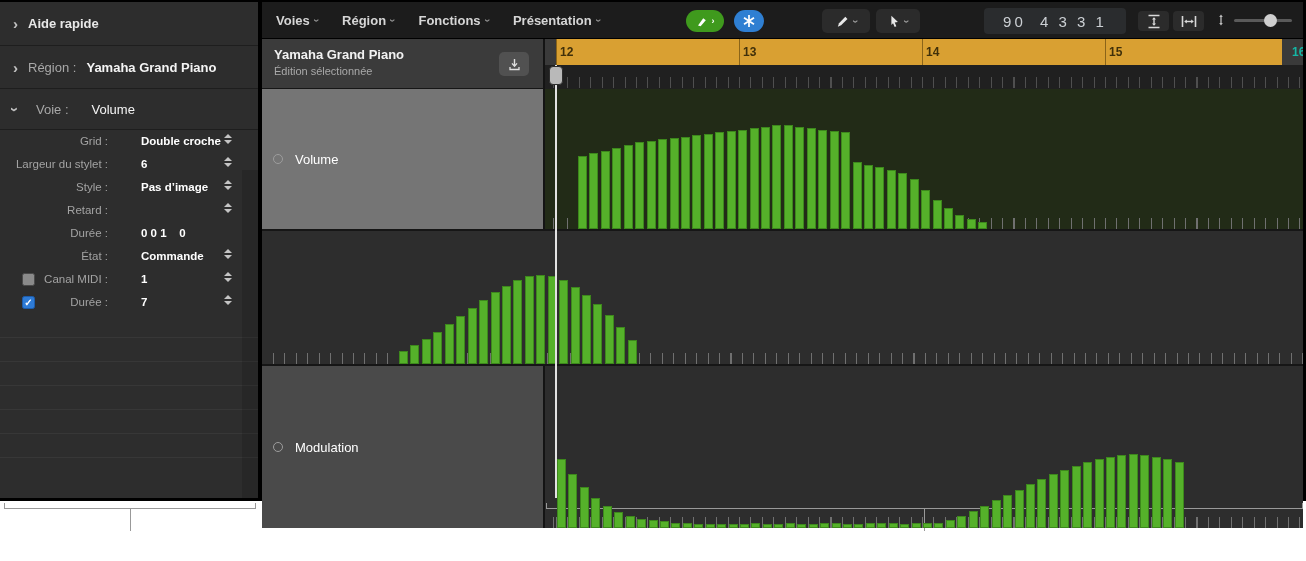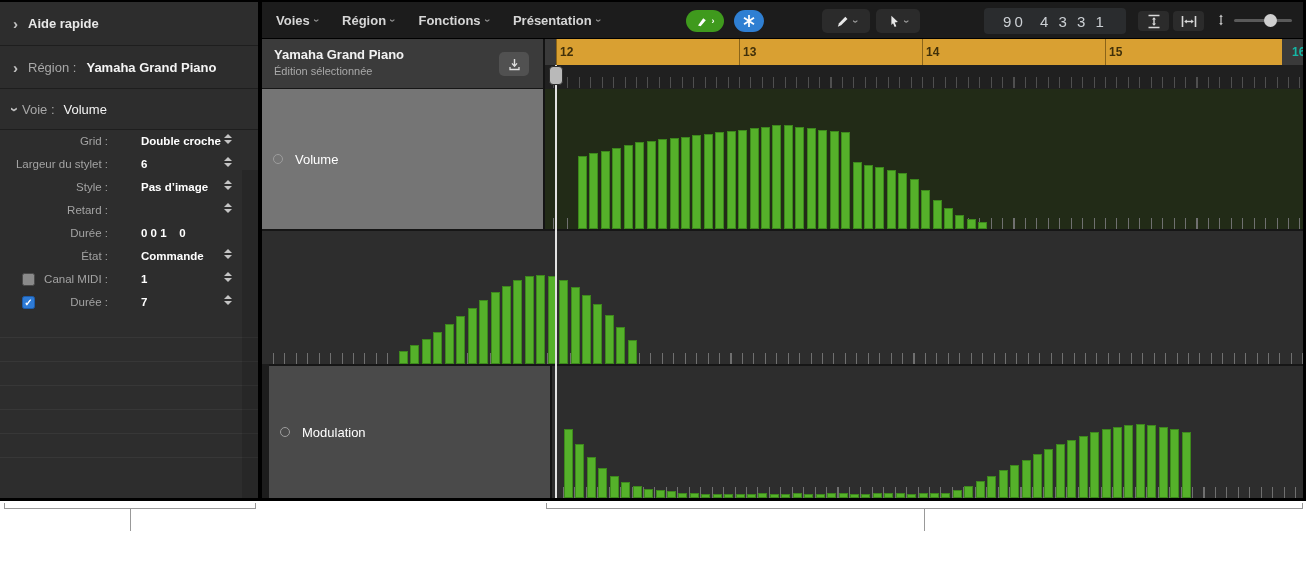--- a/index.html
+++ b/index.html
@@ -8,21 +8,21 @@
 
   
   .ui { position:absolute; left:0; top:0; width:1306px; height:501px; background:#000; }
 
   
   .sidebar { position:absolute; left:0; top:2px; width:258px; height:496px; background:#2d2d2d; overflow:hidden; }
   .sb-row { position:relative; border-bottom:1px solid #1e1e1e; display:flex; align-items:center; padding-left:13px; box-sizing:border-box; color:#e8e8e8; font-size:13px; }
   .sb-quick { height:44px; font-weight:700; gap:10px; }
   .sb-region { height:43px; gap:10px; }
   .sb-group { height:43px; }
-  .sb-voice { height:41px; gap:4px;text-align:center; }
+  .sb-voice { height:41px; gap:18px;text-align:center; }
   .sb-label { color:#a8a8a8; font-weight:400; }
   .sb-val { color:#f4f4f4; font-weight:700; margin-left:5px; white-space:nowrap; }
   .chev { color:#c2c2c2; font-size:15px; font-weight:700; display:inline-block; line-height:1; }
   .chev.down { transform:rotate(90deg); }
 
   .param-row { position:relative; height:23px; line-height:23px; font-size:11.5px; }
   .p-label { display:inline-block; width:108px; text-align:right; color:#a3a3a3; }
   .p-value { margin-left:6px; color:#ffffff; font-weight:700; white-space:pre;padding-left:27px; }
   .stepper { position:absolute; right:26px; top:4px; display:flex; flex-direction:column; gap:2px; }
   .stepper i { display:block; }
@@ -343,21 +343,21 @@
               <div class="bar" style="left: 285.69px; height: 88px;"></div>
               <div class="bar" style="left: 297.13px; height: 84px;"></div>
               <div class="bar" style="left: 308.56px; height: 77px;"></div>
               <div class="bar" style="left: 320px; height: 69px;"></div>
               <div class="bar" style="left: 331.44px; height: 60px;"></div>
               <div class="bar" style="left: 342.88px; height: 49px;"></div>
               <div class="bar" style="left: 354.31px; height: 37px;"></div>
               <div class="bar" style="left: 365.75px; height: 24px;"></div>
             </div>
           </div>
-          <div class="lane" style="height: 134px; margin-left: 7px;">
+          <div class="lane" style="height: 164px;">
             <div class="lane-head">
               <span class="ring"></span>
               <span class="lane-name">Modulation</span>
             </div>
             <div class="lane-plot">
               <div class="gridticks"></div>
               <div class="bar" style="left: 12px; height: 69px;"></div>
               <div class="bar" style="left: 23.44px; height: 54px;"></div>
               <div class="bar" style="left: 34.88px; height: 41px;"></div>
               <div class="bar" style="left: 46.31px; height: 30px;"></div>

